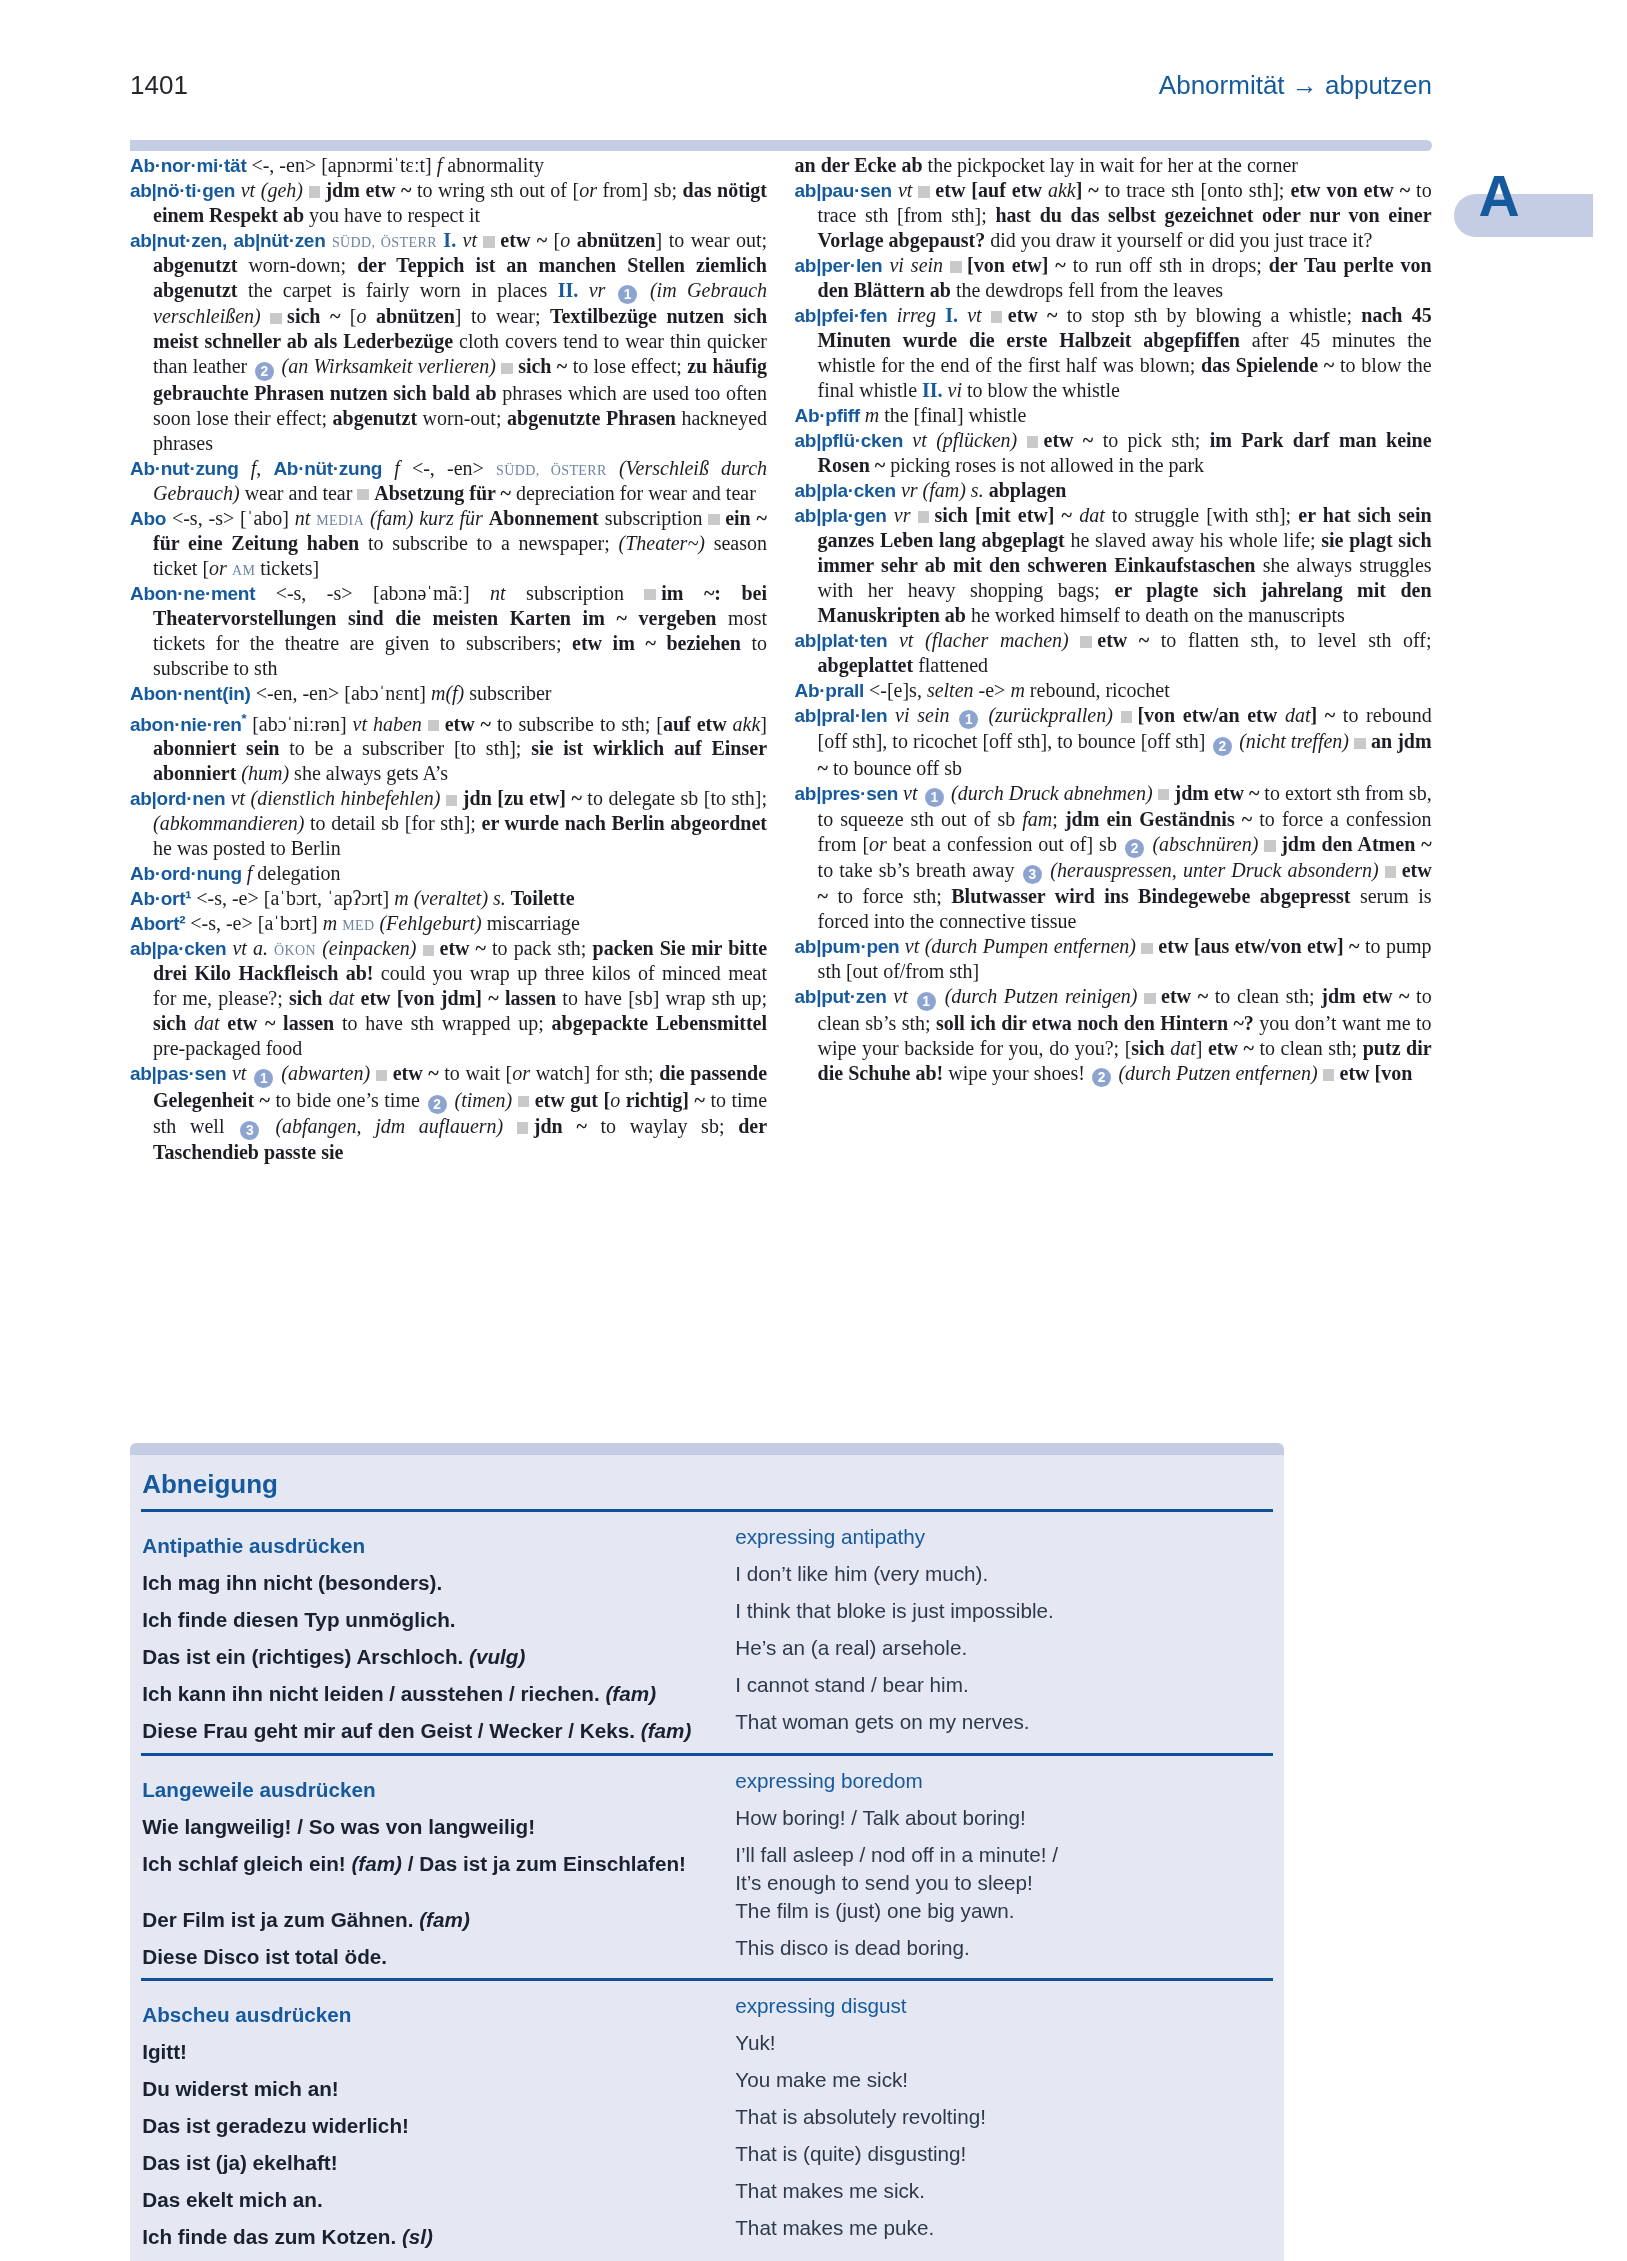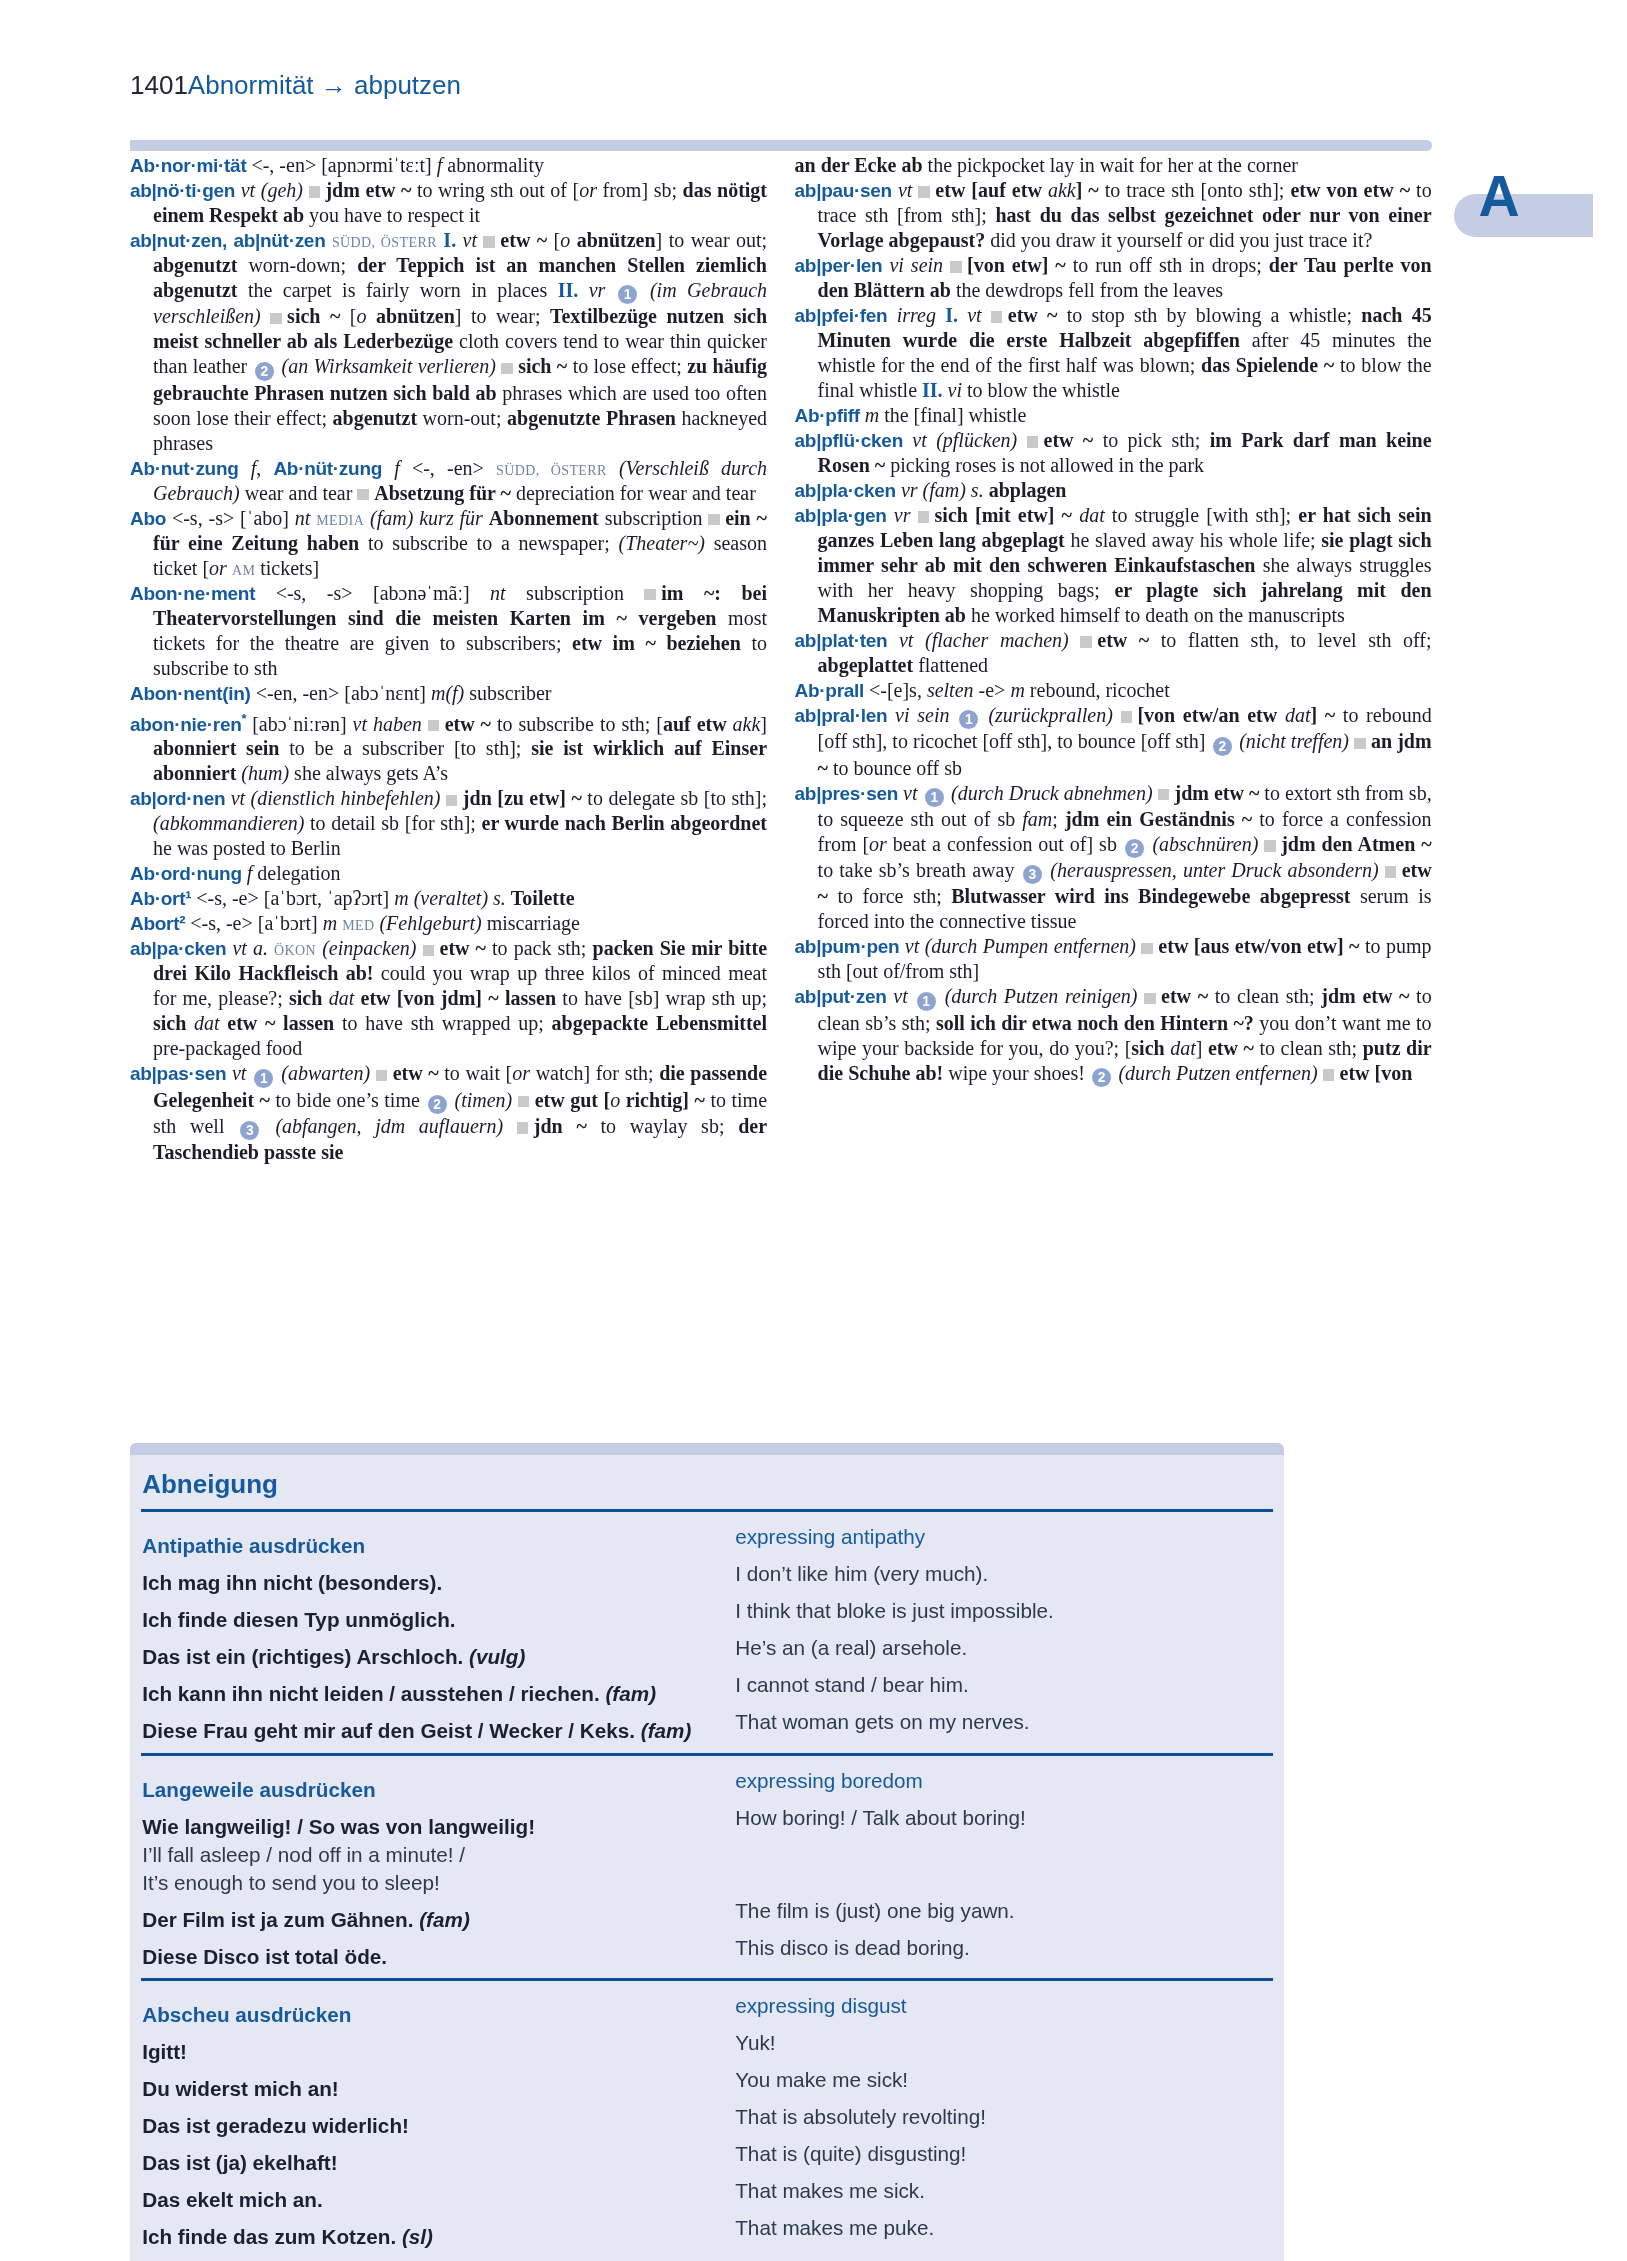--- a/index.html
+++ b/index.html
@@ -3,21 +3,21 @@
 <meta charset="utf-8">
 <style>
   html,body{margin:0;padding:0;}
   body{
     width:1628px;height:2261px;position:relative;background:#ffffff;
     font-family:"Liberation Serif", serif;overflow:hidden;
     -webkit-font-smoothing:antialiased;
   }
   .header{
     position:absolute;left:130px;top:70px;width:1302px;
-    display:flex;align-items:baseline;
+    display:flex;justify-content:space-between;align-items:baseline;
     font-family:"Liberation Sans", sans-serif;font-size:26px;line-height:31px;
   }
   .pagenum{color:#26262e;}
   .runhead{color:var(--accent_blue,#165a9e);}
   .topbar{
     position:absolute;left:130px;top:140px;width:1302px;height:10.7px;
     background:var(--bar_lavender,#c5cde4);border-radius:0 5.4px 5.4px 0;
   }
   .letter-tab{
     position:absolute;top:194px;right:35px;width:139px;height:43px;
@@ -168,20 +168,21 @@
           <div class="bsection">
             <div class="brow bheader">
               <div class="bcell de">Langeweile ausdrücken</div>
               <div class="bcell en">expressing boredom</div>
             </div>
             <div class="brow">
               <div class="bcell de"><span class="seg-b">Wie langweilig! / So was von langweilig!</span></div>
               <div class="bcell en">How boring! / Talk about boring!</div>
             </div>
             <div class="brow">
+              <div class="bcell de"><span class="seg-b">Ich schlaf gleich ein! </span><span class="seg-i">(fam)</span><span class="seg-b"> / Das ist ja zum Einschlafen!</span></div>
               <div class="bcell en">I’ll fall asleep / nod off in a minute! /
 It’s enough to send you to sleep!</div>
             </div>
             <div class="brow">
               <div class="bcell de"><span class="seg-b">Der Film ist ja zum Gähnen. </span><span class="seg-i">(fam)</span></div>
               <div class="bcell en">The film is (just) one big yawn.</div>
             </div>
             <div class="brow">
               <div class="bcell de"><span class="seg-b">Diese Disco ist total öde.</span></div>
               <div class="bcell en">This disco is dead boring.</div>

